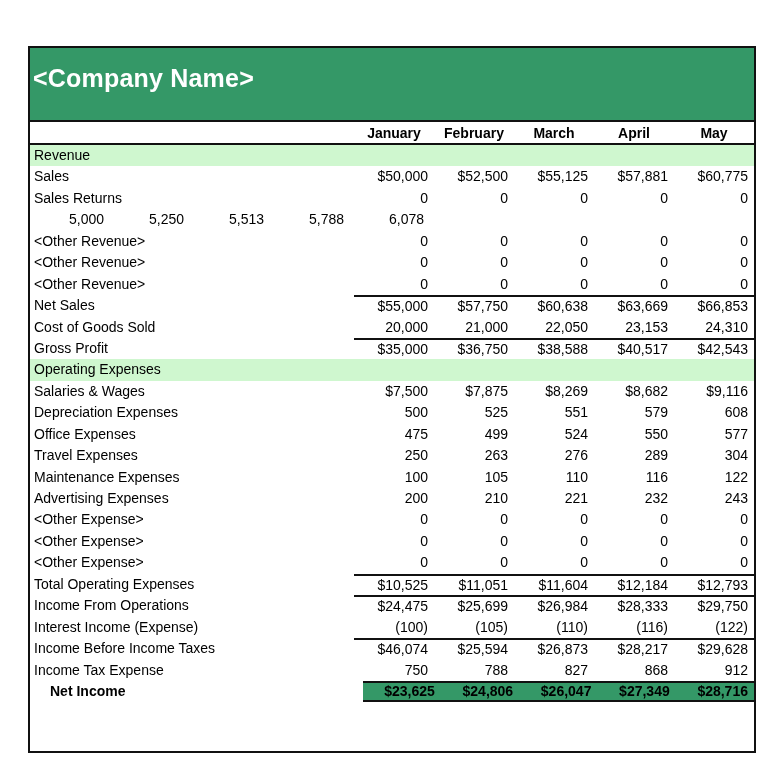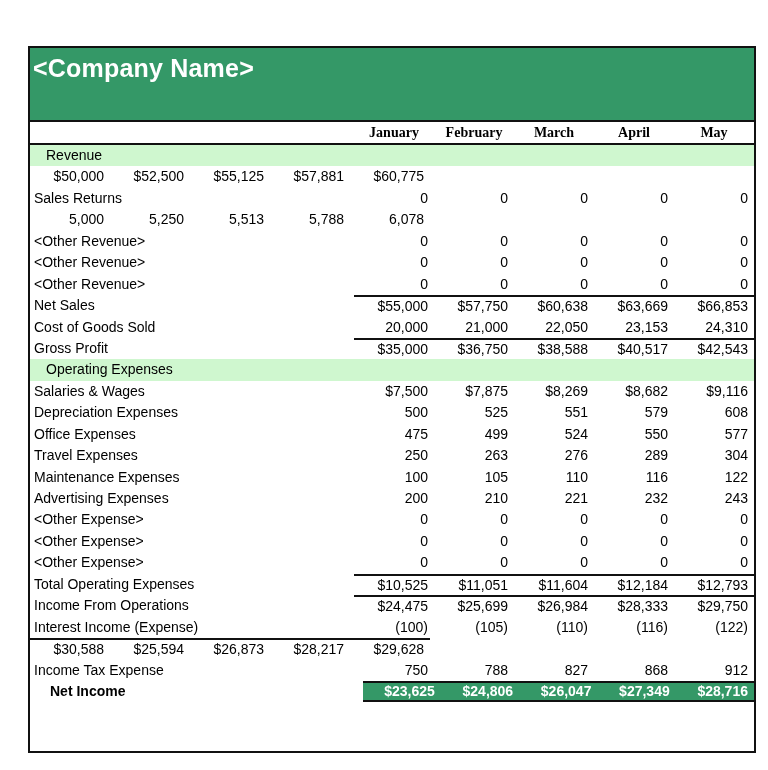--- a/index.html
+++ b/index.html
@@ -20,60 +20,60 @@
     background:#fff;
     overflow:hidden;
   }
   .title-band{
     height:74px;
     background:var(--green);
     border-bottom:2px solid var(--ink);
     color:#fff;
     font-weight:bold;
     font-size:25px;
-    padding:6px 4px 0 3px;
+    padding:16px 4px 0 3px;
     letter-spacing:0.2px;
   }
   .col-head{
     display:flex;
     height:23px;
     border-bottom:2px solid var(--ink);
     align-items:center;
     font-weight:bold;
     font-size:14px;
   }
   .col-head .spacer{ width:324px; }
-  .col-head .col{ width:80px; text-align:center;font-family:Liberation Serif, serif; }
+  .col-head .col{ width:80px; text-align:center; }
   .rows{ width:100%; }
   .row{
     display:flex;
     height:21.44px;
     font-size:14px;
     line-height:21.44px;
     white-space:nowrap;
   }
   .row .label{
     width:324px;
     padding-left:4px;
     overflow:hidden;
   }
   .row .num{
     width:80px;
     text-align:right;
     padding-right:6px;
   }
-  .row.section{ background:var(--light-green);padding-left:12px; }
+  .row.section{ background:var(--light-green); }
   .row.sum .num{
     border-top:2px solid var(--ink);
     line-height:19.4px;
   }
   .row.net .label{ font-weight:bold;margin-left:16px; }
   .row.net .num{
     background:var(--green);
-    color:#ffffff;
+    color:#000000;
     font-weight:bold;
     border-top:2px solid var(--ink);
     border-bottom:2px solid var(--ink);
     line-height:17.4px;
   }
 </style>
 </head>
 <body>
 
 <div class="sheet">
@@ -91,20 +91,21 @@
   <div class="rows">
       <div class="row section">
         <div class="label">Revenue</div>
         <div class="num"></div>
         <div class="num"></div>
         <div class="num"></div>
         <div class="num"></div>
         <div class="num"></div>
       </div>
       <div class="row item">
+        <div class="label">Sales</div>
         <div class="num">$50,000</div>
         <div class="num">$52,500</div>
         <div class="num">$55,125</div>
         <div class="num">$57,881</div>
         <div class="num">$60,775</div>
       </div>
       <div class="row item">
         <div class="label">Sales Returns</div>
         <div class="num">0</div>
         <div class="num">0</div>
@@ -265,21 +266,22 @@
       </div>
       <div class="row item">
         <div class="label">Interest Income (Expense)</div>
         <div class="num">(100)</div>
         <div class="num">(105)</div>
         <div class="num">(110)</div>
         <div class="num">(116)</div>
         <div class="num">(122)</div>
       </div>
       <div class="row sum">
-        <div class="num">$30,588</div>
+        <div class="label">Income Before Income Taxes</div>
+        <div class="num">$46,074</div>
         <div class="num">$25,594</div>
         <div class="num">$26,873</div>
         <div class="num">$28,217</div>
         <div class="num">$29,628</div>
       </div>
       <div class="row item">
         <div class="label">Income Tax Expense</div>
         <div class="num">750</div>
         <div class="num">788</div>
         <div class="num">827</div>

